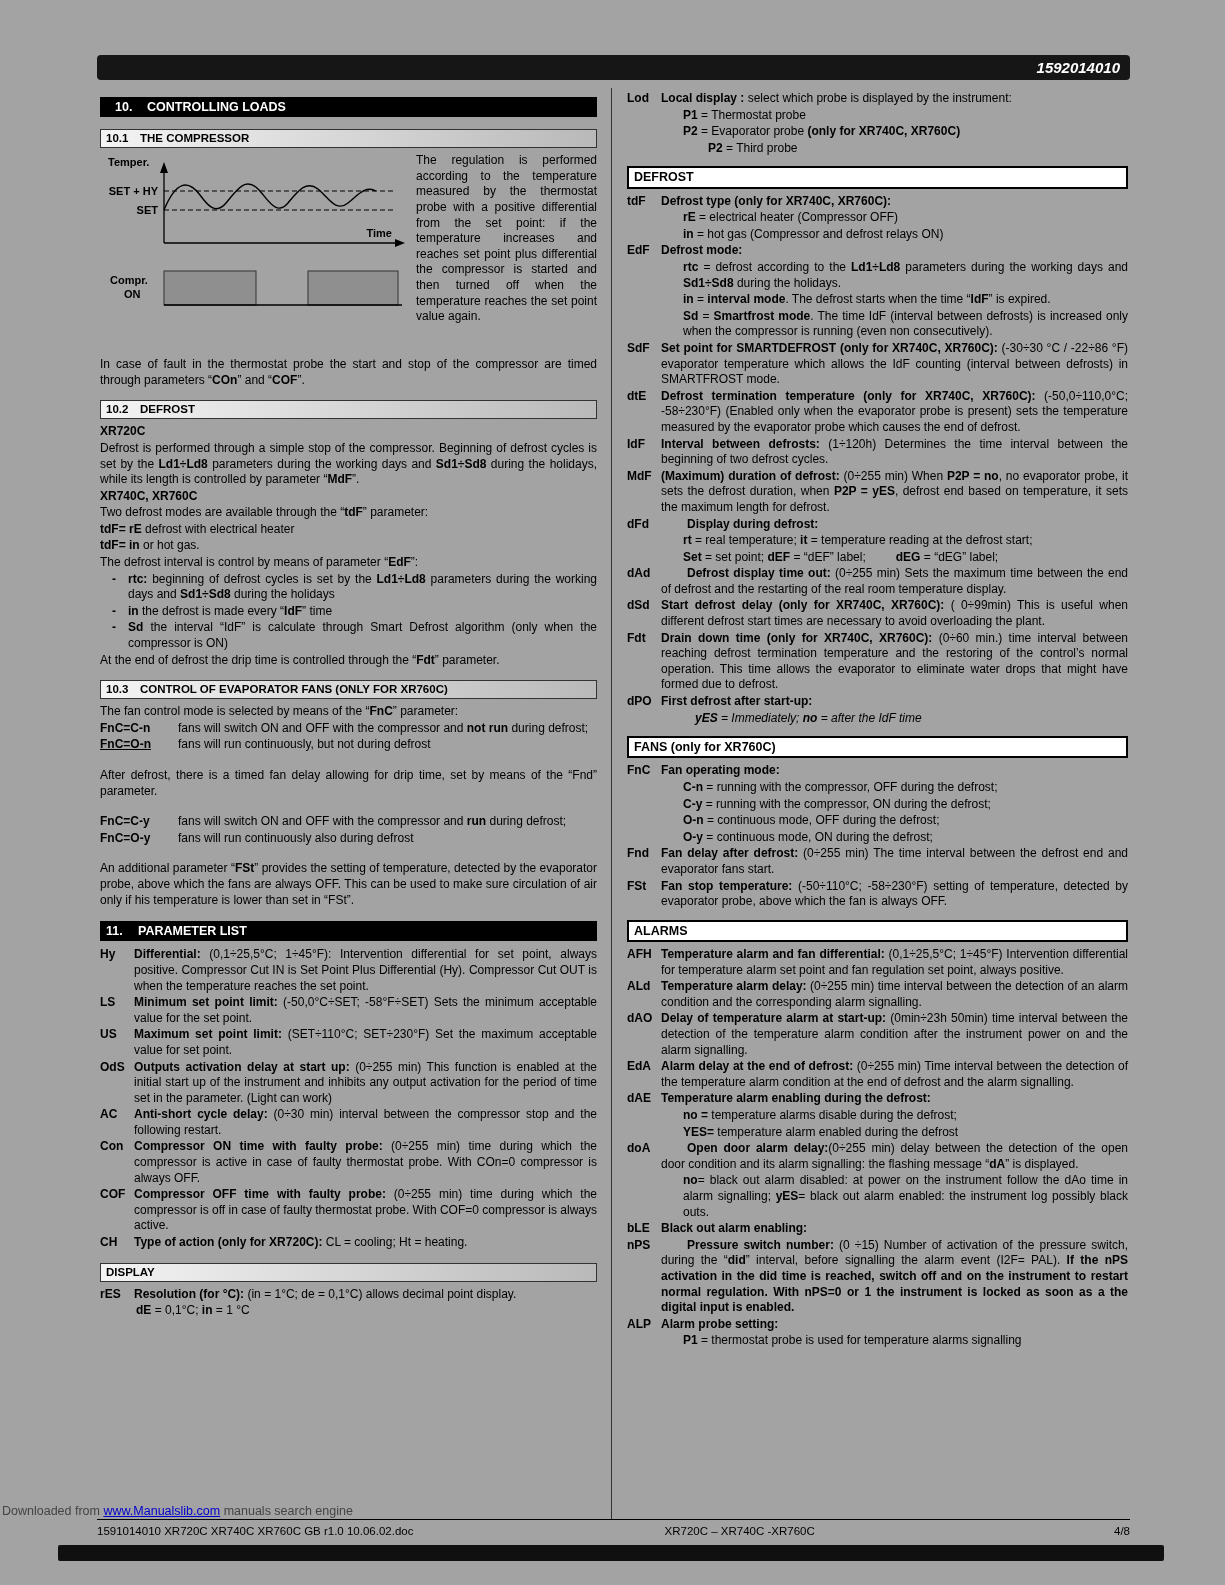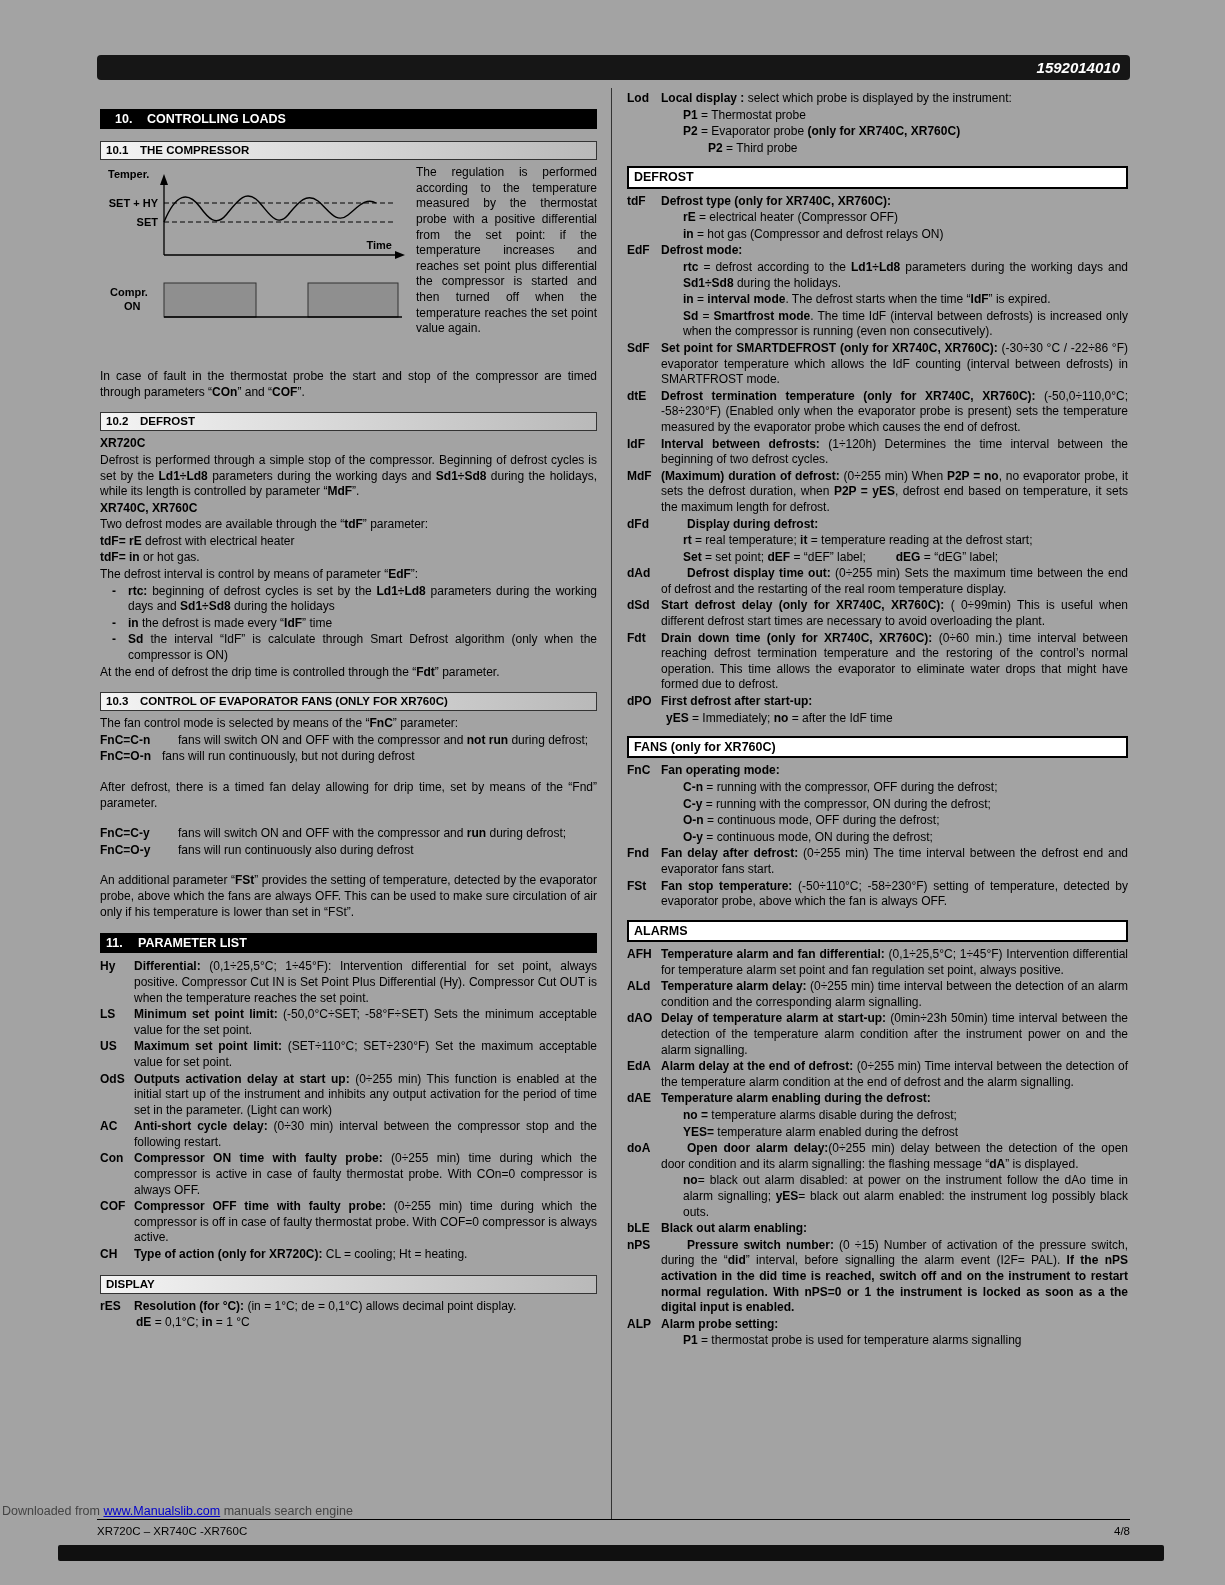--- a/index.html
+++ b/index.html
@@ -13,21 +13,21 @@
     font-size:15px;font-weight:bold;font-style:italic;border-radius:4px;
   }
   .colL{position:absolute;left:100px;top:93px;width:497px;}
   .colR{position:absolute;left:627px;top:91px;width:501px;}
   .divider{position:absolute;left:611px;top:88px;width:1px;height:1431px;background:#333;}
   .blackbar{background:#000;color:#fff;font-weight:bold;font-size:12.5px;padding:2px 6px;margin:13px 0 6px;display:flex;}
   .blackbar .num{width:32px;flex:0 0 auto;}
   .graybar{background:linear-gradient(90deg,#f4f4f4,#b9b9b9);border:1px solid #333;font-weight:bold;font-size:11.5px;padding:1px 5px;margin:12px 0 5px;display:flex;}
   .graybar .num{width:34px;flex:0 0 auto;}
   .boxbar{border:2px solid #000;font-weight:bold;font-size:12.5px;padding:1px 5px;margin:10px 0 5px;background:#fff;}
-  .mt0{margin-top:16px;padding-left:15px;}
+  .mt0{margin-top:4px;padding-left:15px;}
   .figrow{display:flex;gap:10px;margin:4px 0 6px;}
   .figtext{flex:1;text-align:justify;}
   .para{text-align:justify;margin:5px 0;}
   .entry{display:flex;margin-bottom:1px;}
   .entry .code{font-weight:bold;flex:0 0 auto;}
   .entry .body{flex:1 1 auto;text-align:justify;}
   .hline .body{font-weight:bold;}
   .b{font-weight:bold;}
   .dl{font:bold 11px "Liberation Sans","DejaVu Sans",sans-serif;fill:#000;}
   .ax{stroke:#000;stroke-width:1.3;}
@@ -139,21 +139,21 @@
     </div>
     <div>
         <div class="entry">
           <span class="body">The fan control mode is selected by means of the “<span class="b">FnC</span>” parameter:</span>
         </div>
         <div class="entry">
           <span class="code" style="width: 78px;">FnC=C-n</span>
           <span class="body">fans will switch ON and OFF with the compressor and <span class="b">not run</span> during defrost;</span>
         </div>
         <div class="entry">
-          <span class="code" style="width: 62px;">FnC=O-n</span>
+          <span class="code" style="width: 78px; text-decoration: underline;">FnC=O-n</span>
           <span class="body">fans will run continuously, but not during defrost</span>
         </div>
         <div class="entry" style="margin-top: 15px;">
           <span class="body">After defrost, there is a timed fan delay allowing for drip time, set by means of the “Fnd” parameter.</span>
         </div>
         <div class="entry" style="margin-top: 15px;">
           <span class="code" style="width: 78px;">FnC=C-y</span>
           <span class="body">fans will switch ON and OFF with the compressor and <span class="b">run</span> during defrost;</span>
         </div>
         <div class="entry">
@@ -298,21 +298,21 @@
           <span class="body"><span class="b">Start defrost delay (only for XR740C, XR760C):</span> ( 0÷99min) This is useful when different defrost start times are necessary to avoid overloading the plant.</span>
         </div>
         <div class="entry">
           <span class="code" style="width: 34px;">Fdt</span>
           <span class="body"><span class="b">Drain down time (only for XR740C, XR760C):</span> (0÷60 min.) time interval between reaching defrost termination temperature and the restoring of the control’s normal operation. This time allows the evaporator to eliminate water drops that might have formed due to defrost.</span>
         </div>
         <div class="entry">
           <span class="code" style="width: 34px;">dPO</span>
           <span class="body"><span class="b">First defrost after start-up:</span></span>
         </div>
-        <div class="entry" style="margin-left: 39px;">
+        <div class="entry" style="margin-left: 68px; font-style: italic;">
           <span class="body"><span class="b">yES</span> = Immediately; <span class="b">no</span> = after the IdF time</span>
         </div>
       </div>
 
     <div class="boxbar">FANS  (only for XR760C)</div>
     <div>
         <div class="entry">
           <span class="code" style="width: 34px;">FnC</span>
           <span class="body"><span class="b">Fan operating mode:</span></span>
         </div>
@@ -388,20 +388,21 @@
         <div class="entry" style="margin-left: 56px;">
           <span class="body"><span class="b">P1</span> = thermostat probe is used for temperature alarms signalling</span>
         </div>
       </div>
 
   </div>
 
   <div class="footline"></div>
 
   <div class="footer">
+    <span class="fl">1591014010 XR720C XR740C XR760C GB r1.0 10.06.02.doc</span>
     <span class="fc">XR720C – XR740C -XR760C</span>
     <span class="fr">4/8</span>
   </div>
 
   <div class="bottombar"></div>
 
   <div class="watermark">
     <span>Downloaded from </span><a href="#">www.Manualslib.com</a><span> manuals search engine</span>
   </div>
 

